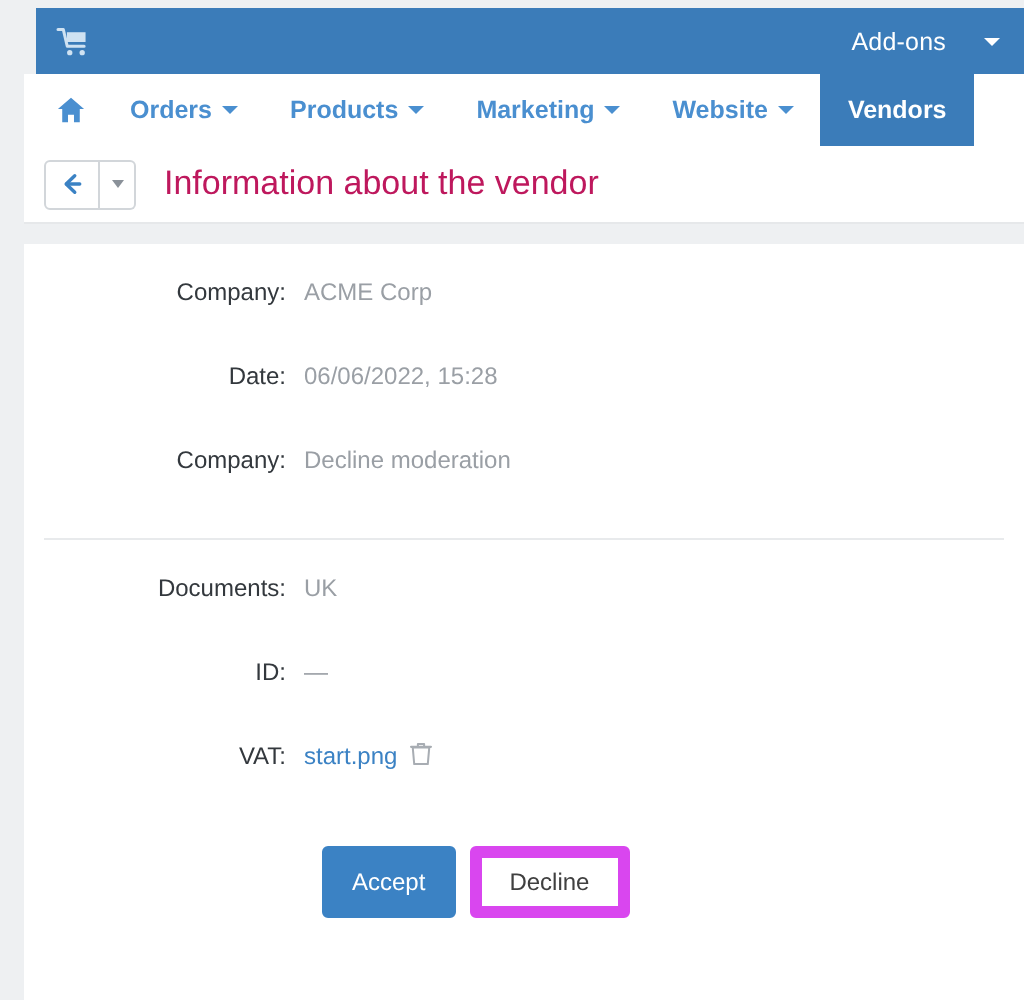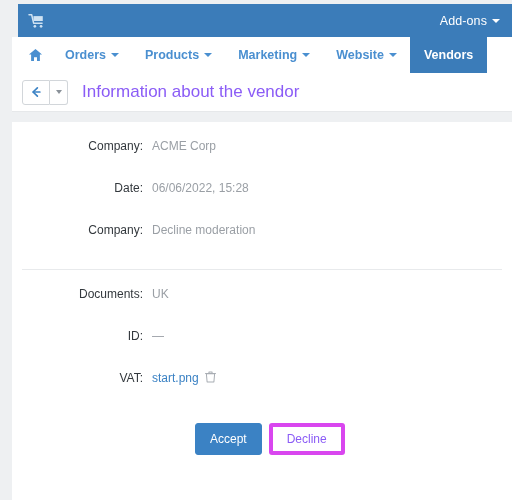--- a/index.html
+++ b/index.html
@@ -42,21 +42,21 @@
     height: 16px;
     display: block;
     margin-left: 4px;
   }
   .addons {
     color: #ffffff;
     font-size: 12.5px;
     letter-spacing: .1px;
     display: flex;
     align-items: center;
-    gap: 5px;
+    gap: 19px;
     white-space: nowrap;
   }
   .caret-white {
     width: 0; height: 0;
     border-left: 4px solid transparent;
     border-right: 4px solid transparent;
     border-top: 4px solid #ffffff;
     display: inline-block;
   }
 
@@ -146,21 +146,21 @@
   .caret-sm {
     width: 0; height: 0;
     border-left: 3.5px solid transparent;
     border-right: 3.5px solid transparent;
     border-top: 4px solid #8a9199;
     display: inline-block;
   }
   .page-title {
     margin-left: 14px;
     font-size: 17px;
-    color: #8b5cf6;
+    color: #be185d;
     font-weight: 400;
     white-space: nowrap;
   }
 
   
   .content {
     position: absolute;
     left: 12px;
     top: 122px;
     right: 0;
@@ -203,39 +203,38 @@
     background: #e8eaec;
     margin: 4px 10px 0 10px;
   }
 
   
   .actions {
     display: flex;
     gap: 7px;
     padding-left: 149px;
     padding-top: 10px;
-    margin-left: 34px;
   }
   .btn {
     font-size: 12px;
     border-radius: 3px;
     padding: 6px 14px;
     box-sizing: border-box;
     white-space: nowrap;
     line-height: 1;
   }
   .btn-primary {
     background: #3b82c4;
     color: #ffffff;
     border: 1px solid #3b82c4;
   }
   .btn-default {
     background: #ffffff;
-    color: #8b5cf6;
-    border: 4px solid #d946ef;
+    color: #404040;
+    border: 6px solid #d946ef;
   }
 </style>
 </head>
 <body>
 
 <div id="app">
 
   <div class="topbar">
     <span>
       <svg class="cart-icon" viewBox="0 0 20 18" aria-hidden="true">

